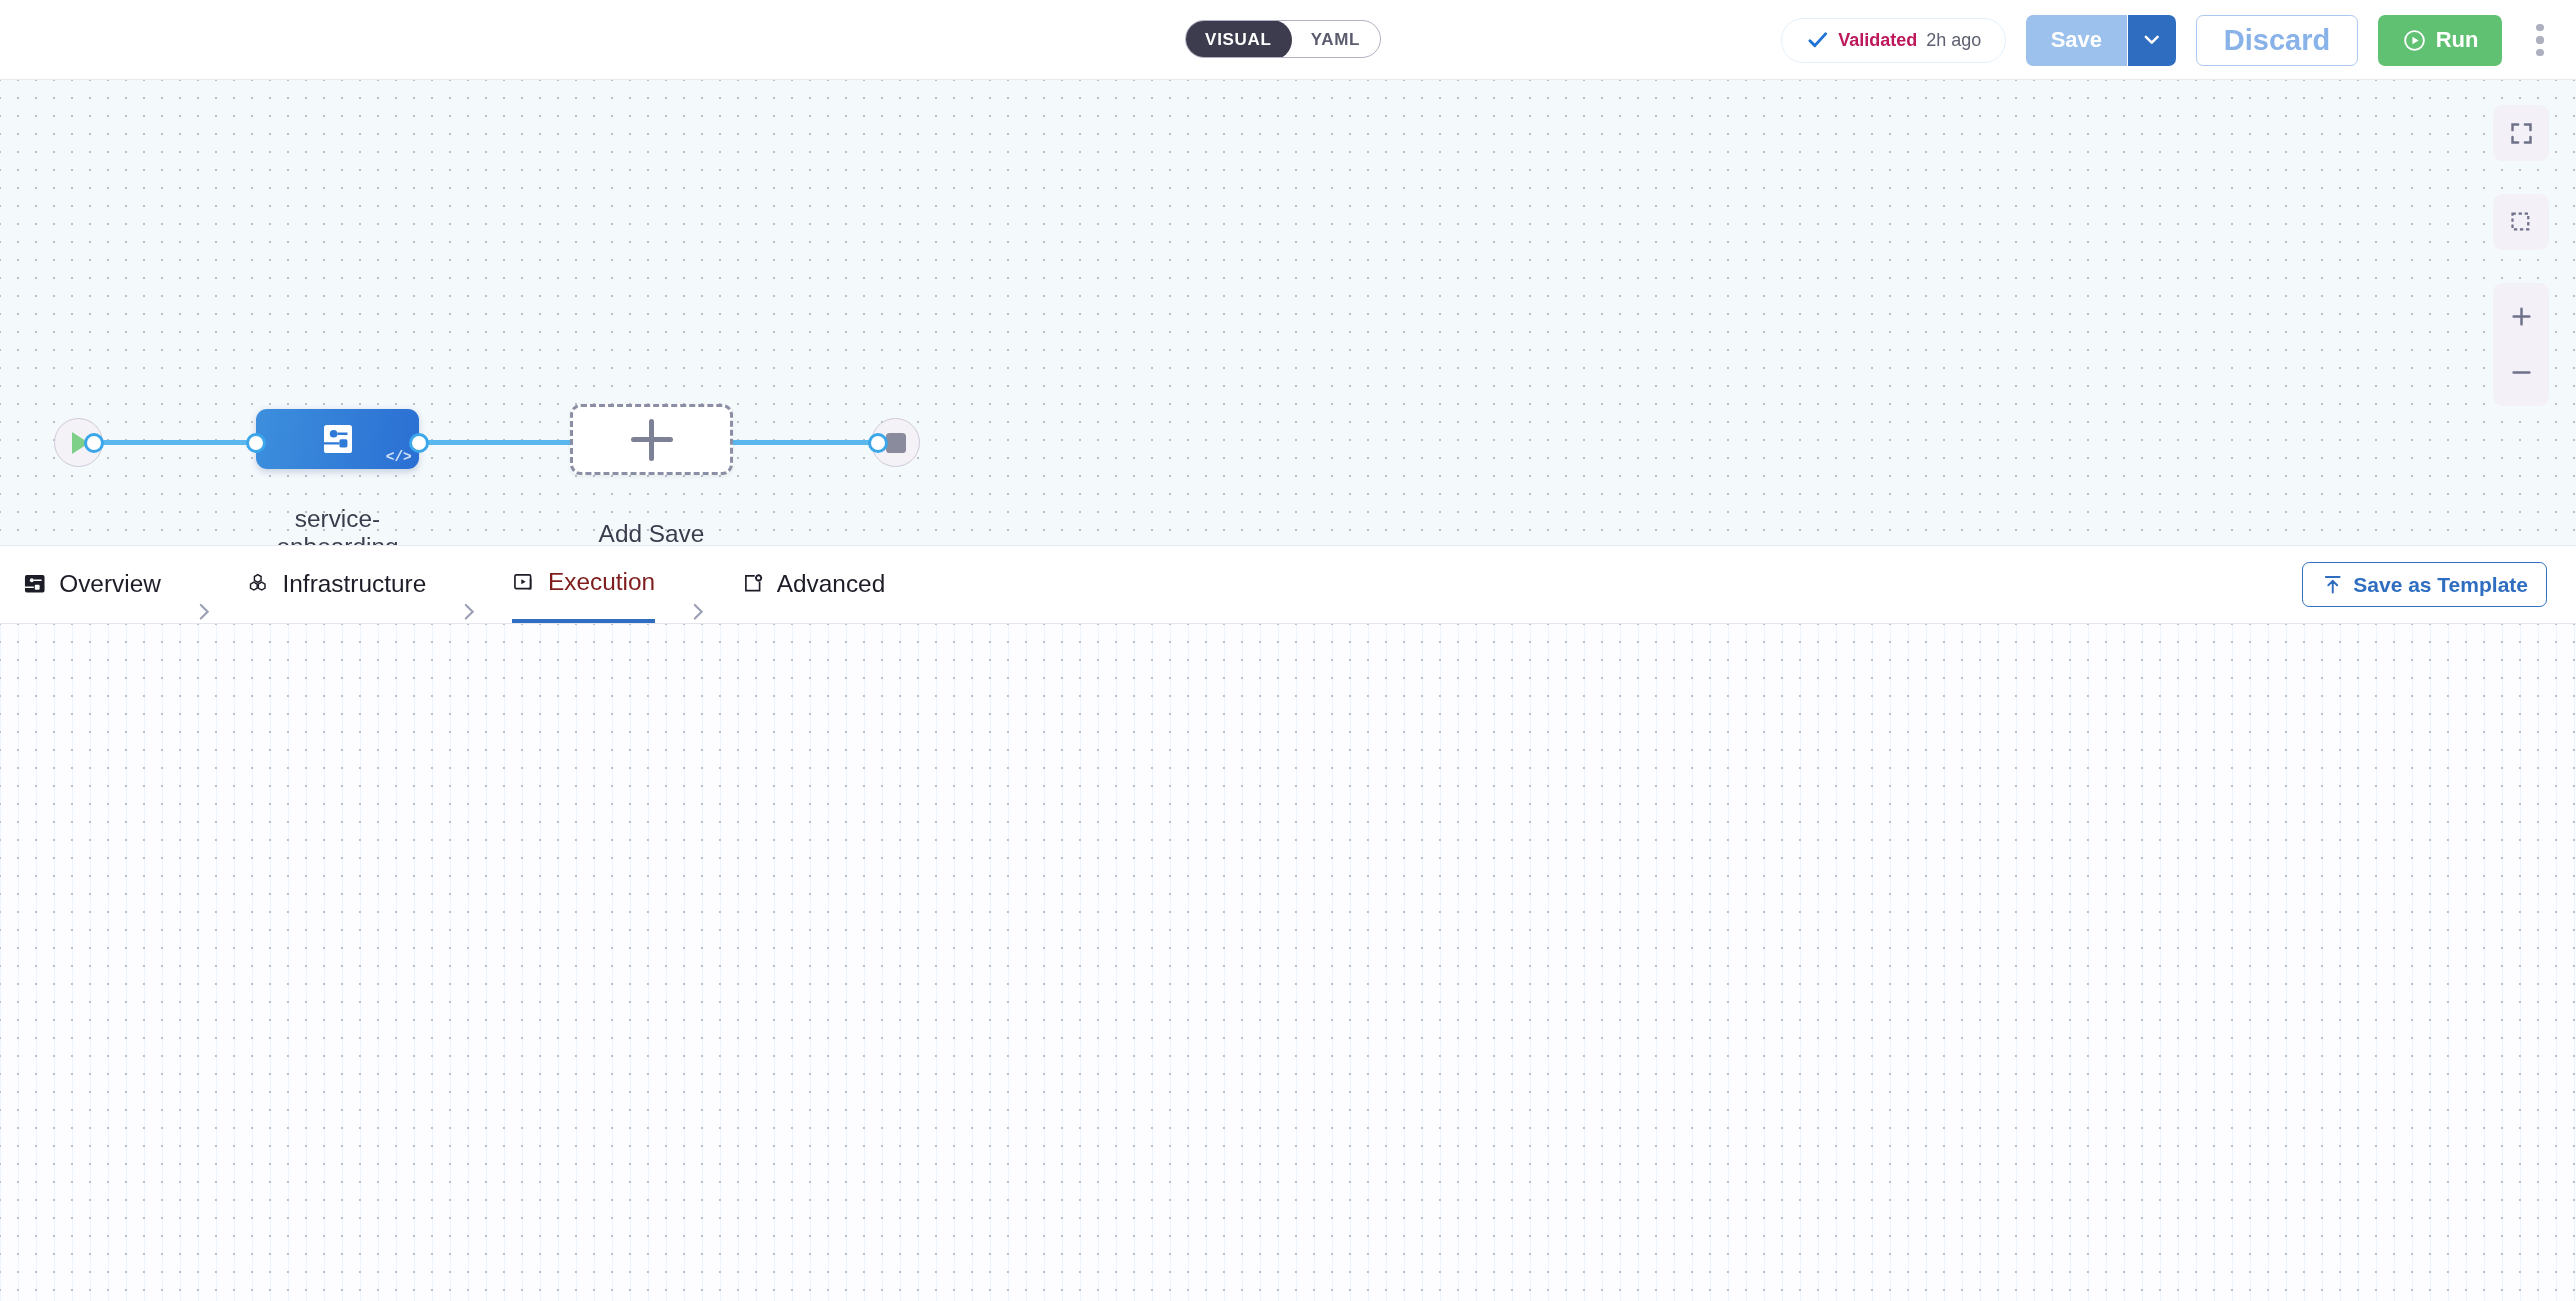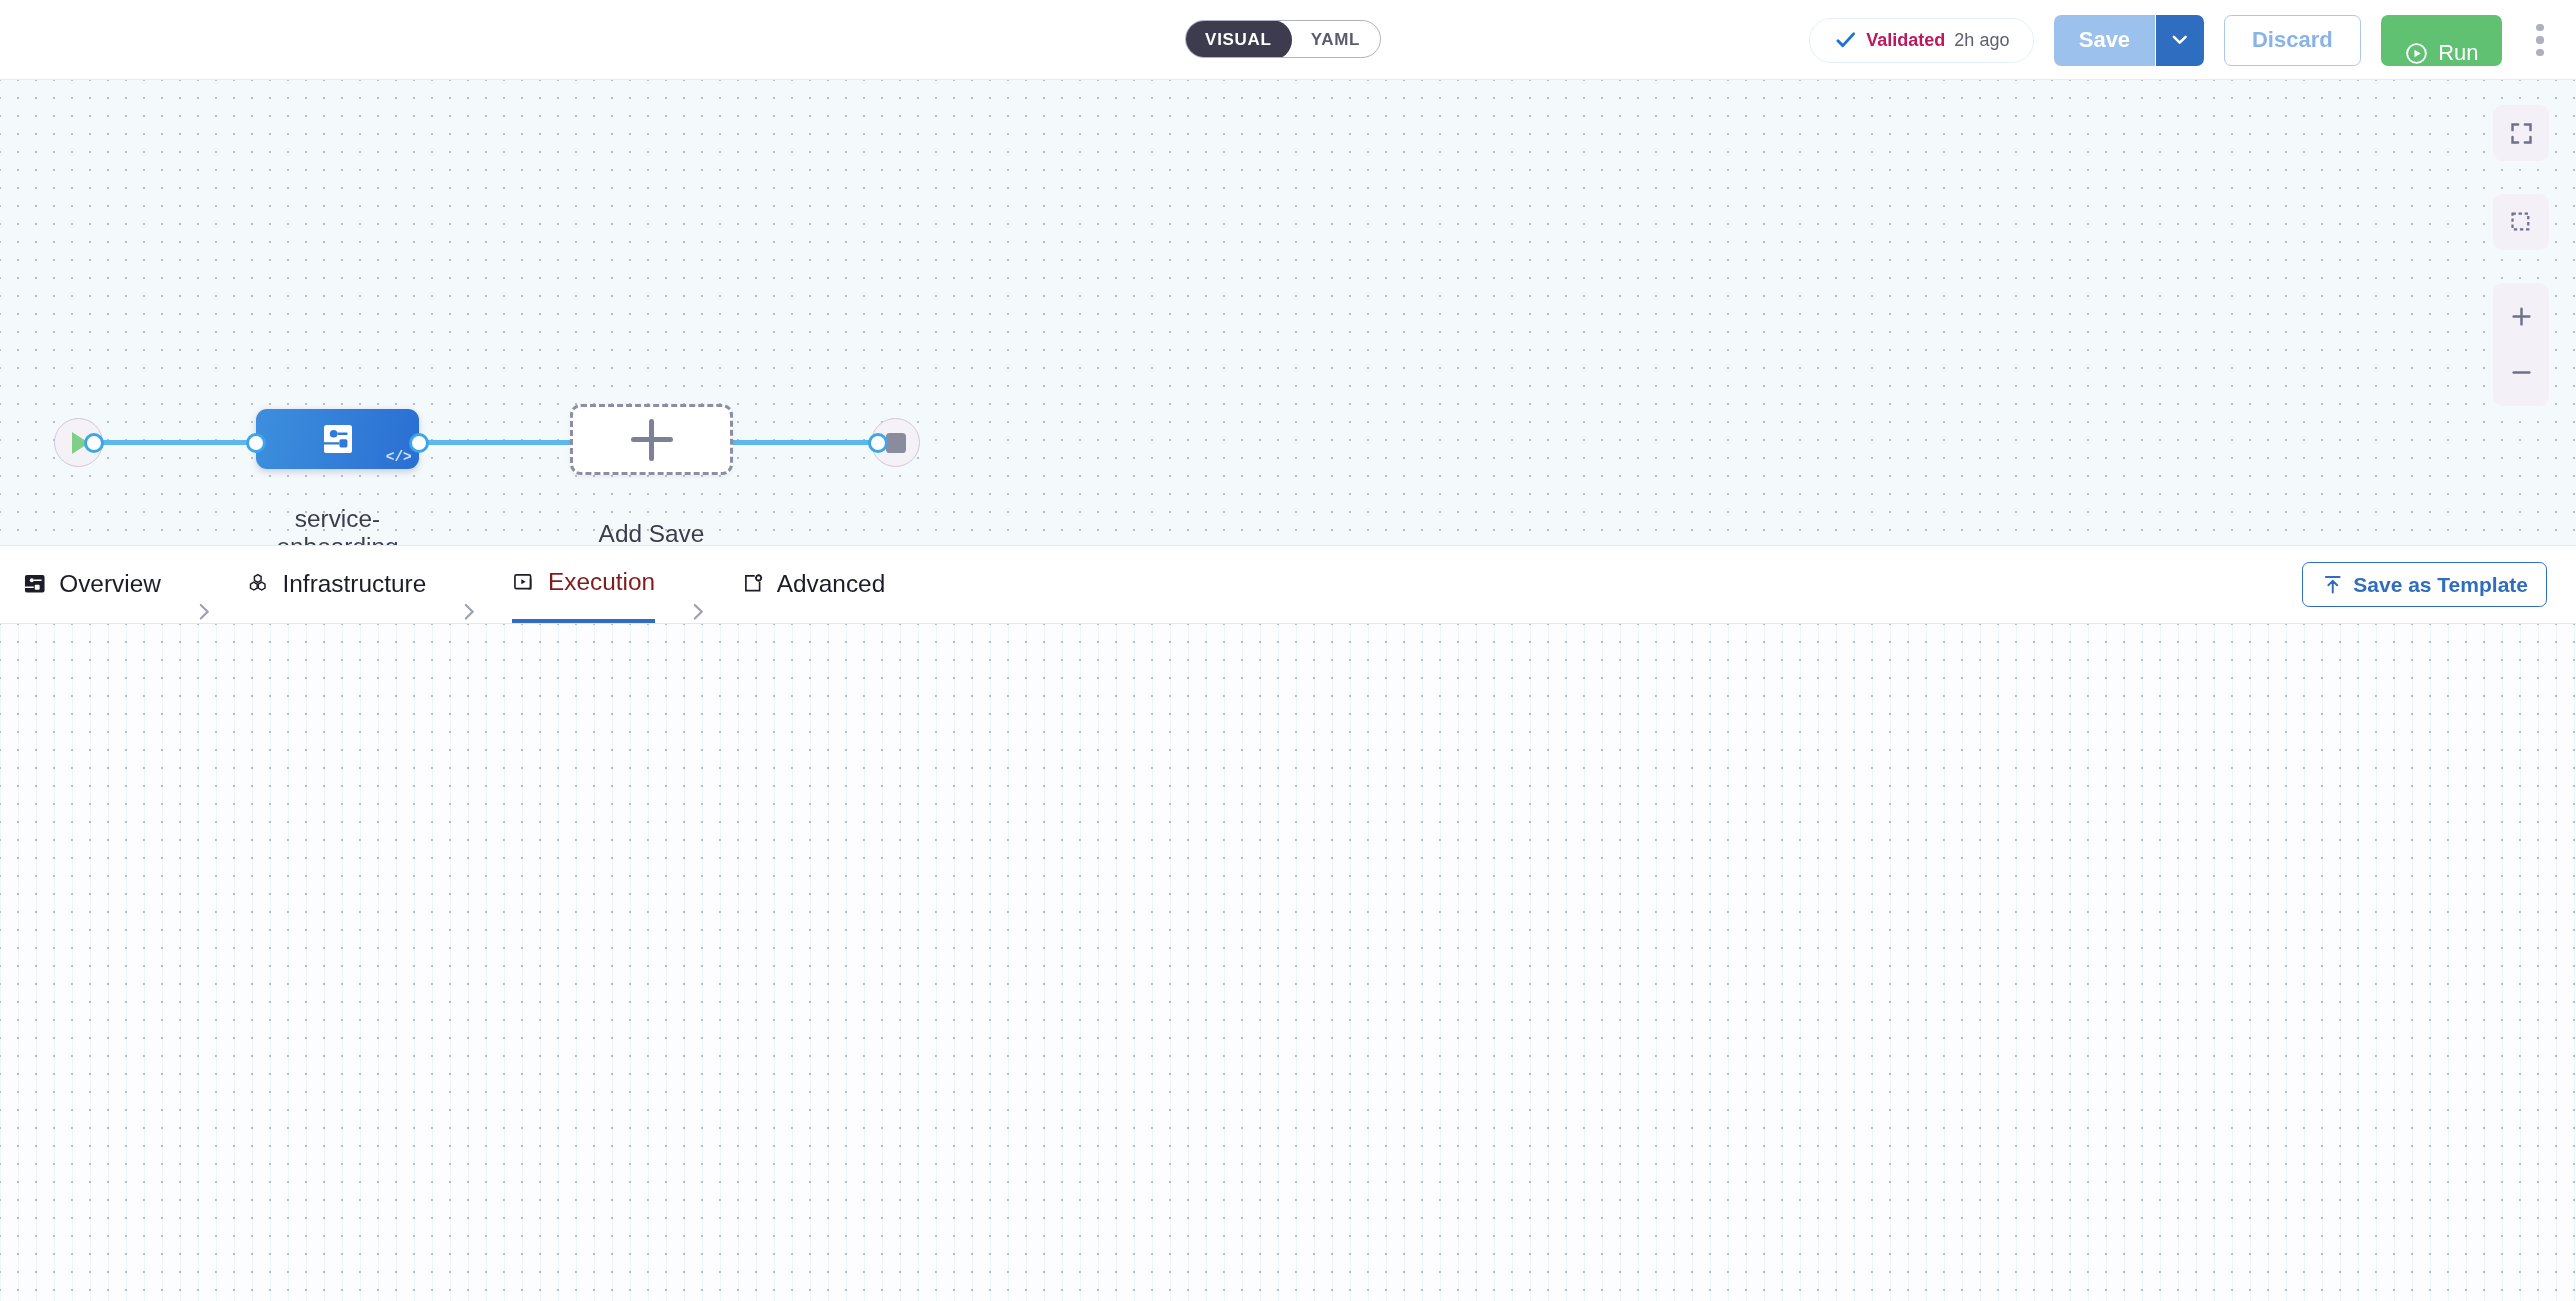--- a/index.html
+++ b/index.html
@@ -54,27 +54,27 @@
     background: #9cc1ec; color: #ffffff; font-size: 22px; font-weight: bold;
     width: 101px; display: flex; align-items: center; justify-content: center;
   }
   .save-caret {
     background: #2f6dc0; color: #ffffff; width: 49px;
     display: flex; align-items: center; justify-content: center;
     border-left: 1.8px solid #ffffff;
   }
   .discard-btn {
     border: 1.4px solid #a9c7ef; border-radius: 7.2px; height: 51px; padding: 0 27px;
-    color: #89b3e8; font-size: 22px; font-weight: bold; background: #ffffff;
+    color: #89b3e8; font-size: 29px; font-weight: bold; background: #ffffff;
     display: flex; align-items: center; justify-content: center;
   }
   .run-btn {
     background: #5fc171; border-radius: 7.2px; height: 51px; padding: 0 23.5px;
-    color: #ffffff; font-size: 22px; font-weight: normal;
-    display: flex; align-items: flex-end; gap: 9px;
+    color: #ffffff; font-size: 22px; font-weight: bold;
+    display: flex; align-items: center; gap: 9px;
   }
   .kebab { width: 36px; display: flex; flex-direction: column; align-items: center; gap: 5.4px; }
   .kebab i { width: 7.2px; height: 7.2px; border-radius: 50%; background: #aeb0c0; display:block; }
 
   
   .canvas-stage {
     position: relative; height: 466px; background-color: #f4f9fc;
     background-image: radial-gradient(circle, #b9bec9 1.4px, transparent 1.5px);
     background-size: 18px 18px; background-position: 9px 9px;
     border-bottom: 0.9px solid #e8e8ef;

